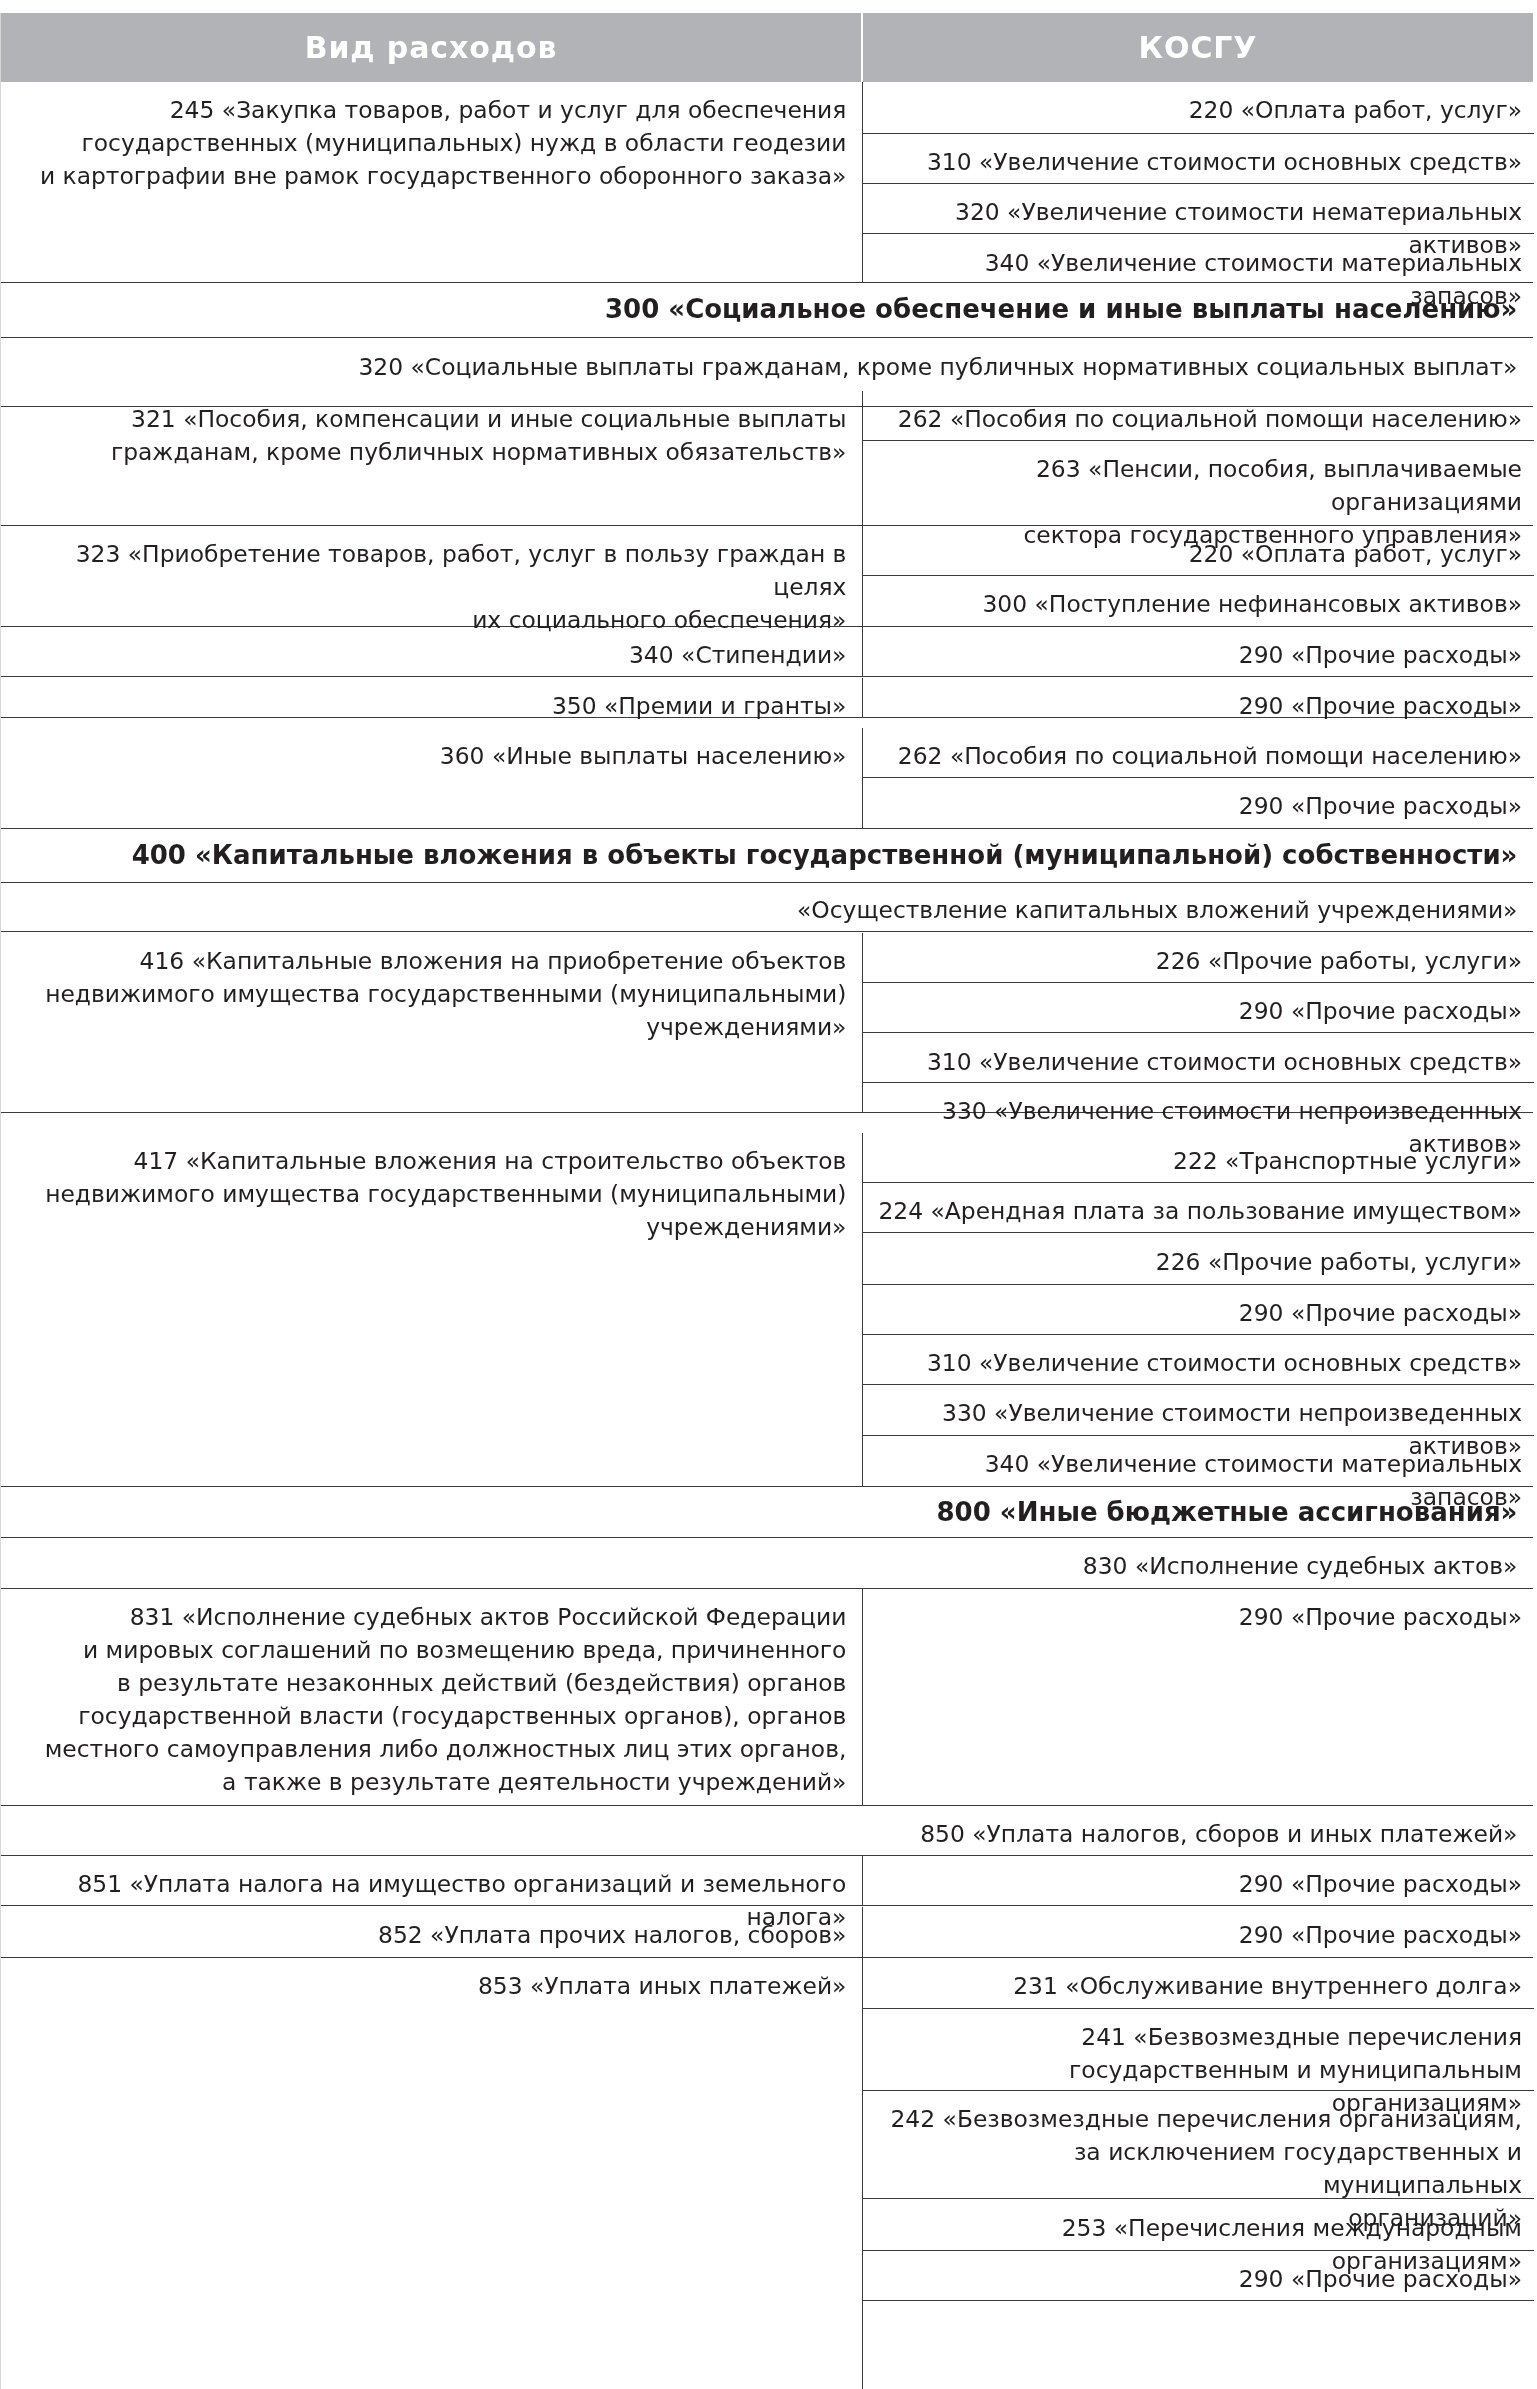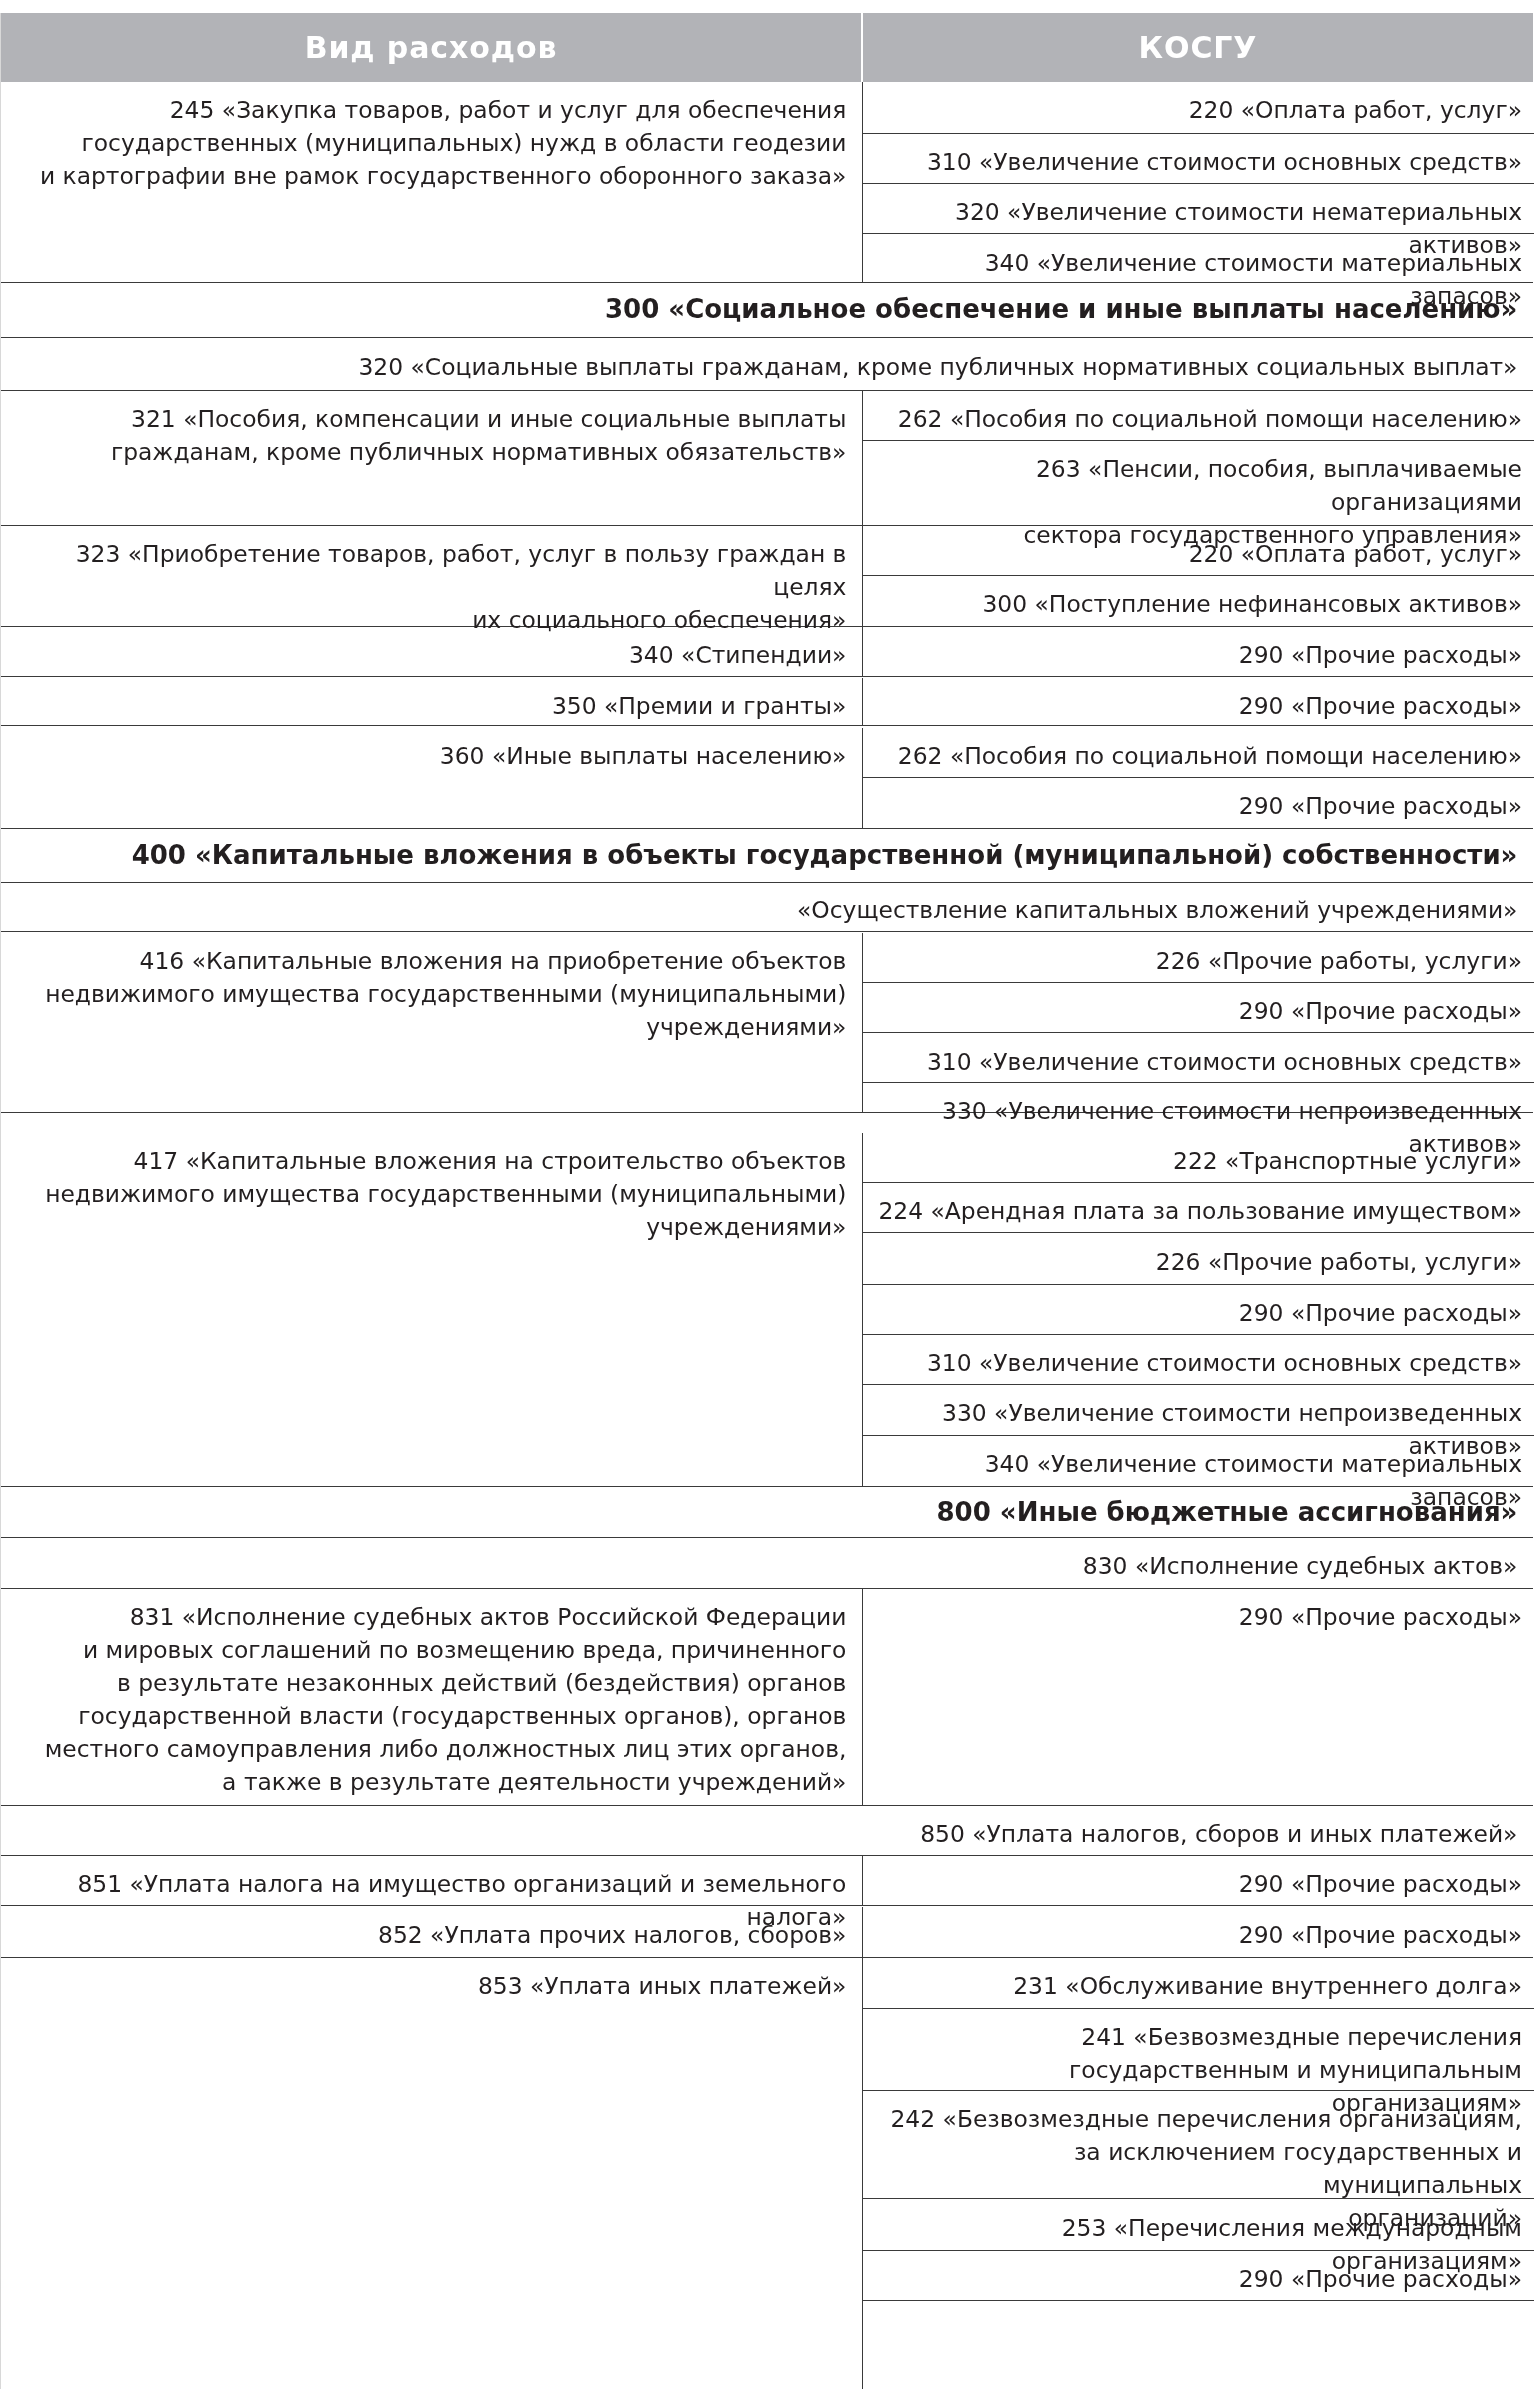--- a/index.html
+++ b/index.html
@@ -37,21 +37,21 @@
         <div class="cell-right">
           <div class="sub bordered" style="top: 0px; height: 52px;">220 «Оплата работ, услуг»</div>
           <div class="sub bordered" style="top: 52px; height: 50px;">310 «Увеличение стоимости основных средств»</div>
           <div class="sub bordered" style="top: 102px; height: 50px;">320 «Увеличение стоимости нематериальных активов»</div>
           <div class="sub" style="top: 153px; height: 49px;">340 «Увеличение стоимости материальных запасов»</div>
         </div>
       </div>
       <div class="row" style="top: 270px; height: 55px;">
         <div class="full section">300 «Социальное обеспечение и иные выплаты населению»</div>
       </div>
-      <div class="row" style="top: 326px; height: 52px; text-decoration: underline;">
+      <div class="row" style="top: 326px; height: 68px; text-decoration: underline;">
         <div class="full">320 «Социальные выплаты гражданам, кроме публичных нормативных социальных выплат»</div>
       </div>
       <div class="row" style="top: 378px; height: 135px;">
         <div class="cell-left">321 «Пособия, компенсации и иные социальные выплаты
 гражданам, кроме публичных нормативных обязательств»</div>
         <div class="cell-right">
           <div class="sub bordered" style="top: 0px; height: 50px;">262 «Пособия по социальной помощи населению»</div>
           <div class="sub" style="top: 50px; height: 85px;">263 «Пенсии, пособия, выплачиваемые организациями
 сектора государственного управления»</div>
         </div>
@@ -63,21 +63,21 @@
           <div class="sub bordered" style="top: 0px; height: 50px;">220 «Оплата работ, услуг»</div>
           <div class="sub" style="top: 50px; height: 51px;">300 «Поступление нефинансовых активов»</div>
         </div>
       </div>
       <div class="row" style="top: 614px; height: 50px;">
         <div class="cell-left">340 «Стипендии»</div>
         <div class="cell-right">
           <div class="sub" style="top: 0px; height: 50px;">290 «Прочие расходы»</div>
         </div>
       </div>
-      <div class="row" style="top: 665px; height: 48px; padding-left: 44px;">
+      <div class="row" style="top: 665px; height: 40px; padding-left: 44px;">
         <div class="cell-left">350 «Премии и гранты»</div>
         <div class="cell-right">
           <div class="sub" style="top: 0px; height: 50px;">290 «Прочие расходы»</div>
         </div>
       </div>
       <div class="row" style="top: 715px; height: 101px;">
         <div class="cell-left">360 «Иные выплаты населению»</div>
         <div class="cell-right">
           <div class="sub bordered" style="top: 0px; height: 50px;">262 «Пособия по социальной помощи населению»</div>
           <div class="sub" style="top: 50px; height: 50px;">290 «Прочие расходы»</div>

